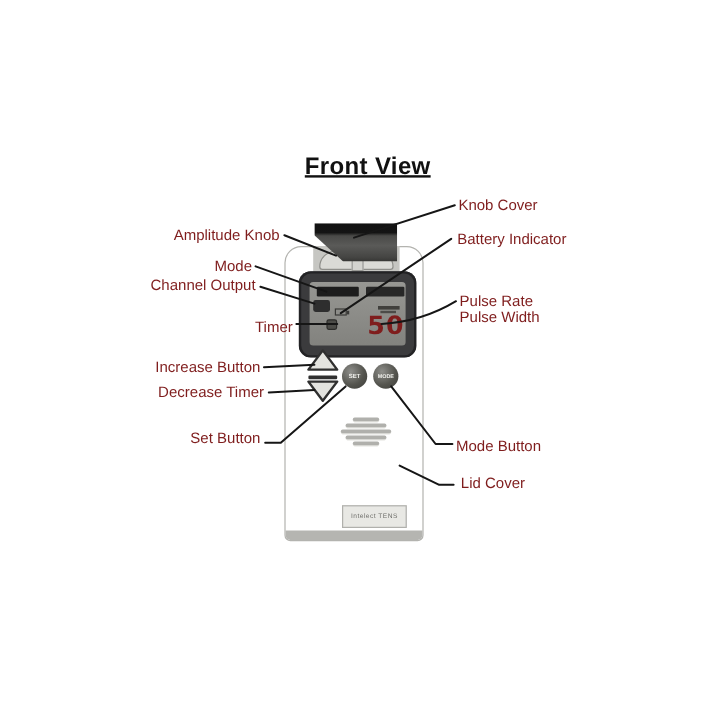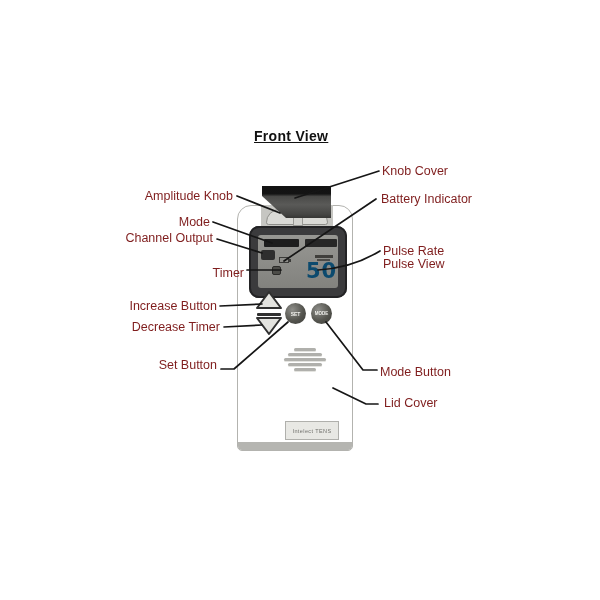--- a/index.html
+++ b/index.html
@@ -1,20 +1,20 @@
 <!DOCTYPE html>
 <html><head>
 <meta charset="utf-8">
 <style>
   html,body{margin:0;padding:0;background:#ffffff;}
   #canvas{position:relative;width:600px;height:600px;background:#ffffff;overflow:hidden;
           font-family:"Liberation Sans",sans-serif;}
   .abs{position:absolute;}
   
-  #title{left:254px;top:128px;font-size:14px;font-weight:bold;color:#111;
+  #title{left:254px;top:128px;font-size:20px;font-weight:bold;color:#111;
          text-decoration:underline;letter-spacing:.3px;z-index:4;}
   
   .lbl{font-size:12.5px;line-height:13px;color:#7f1d1d;white-space:nowrap;z-index:4;}
   .lbl.r{text-align:right;}
   #lbl-amplitude{right:367px;top:190px;}
   #lbl-mode{right:390px;top:216px;}
   #lbl-channel{right:387px;top:232px;margin-left:27px;}
   #lbl-timer{right:356px;top:259px;margin-top:8px;}
   #lbl-increase{right:383px;top:300px;}
   #lbl-decrease{right:380px;top:321px;}
@@ -47,21 +47,21 @@
   #bar-left{left:264px;top:239px;width:35px;height:8px;background:#1d1d1d;border-radius:1px;z-index:3;}
   #bar-right{left:305px;top:239px;width:32px;height:8px;background:#272727;border-radius:1px;z-index:3;}
   #mode-badge{left:261px;top:250px;width:14px;height:10px;background:#2e2e2e;border-radius:2px;z-index:3;}
   #battery-icon{left:279px;top:257px;width:10px;height:6px;border:1px solid #3a3a38;box-sizing:border-box;z-index:3;}
   #battery-nub{left:289px;top:259px;width:2px;height:3px;background:#3a3a38;z-index:3;}
   #timer-glyph{left:272px;top:266px;width:9px;height:9px;background:#4c4c48;border:1px solid #2c2c2a;
         border-radius:2px;box-sizing:border-box;z-index:3;}
   #lcd-smalltext-1{left:315px;top:255px;width:18px;height:3px;background:#403f3c;z-index:3;}
   #lcd-smalltext-2{left:317px;top:259px;width:13px;height:2px;background:#4c4b48;z-index:3;}
   #lcd-value{left:306px;top:260px;font-family:"DejaVu Sans",sans-serif;font-size:21px;line-height:23px;
-        font-weight:bold;color:#0c4a6e;letter-spacing:1px;z-index:3;}
+        font-weight:bold;color:#7f1d1d;letter-spacing:1px;z-index:3;}
   .tri-btn{width:28px;height:20px;z-index:3;}
   #btn-up{left:255px;top:290px;}
   #btn-down{left:255px;top:316px;}
   #btn-bar{left:257px;top:313px;width:24px;height:3px;background:#303030;border-radius:1px;z-index:3;}
   .round-btn{width:21px;height:21px;border-radius:50%;z-index:3;display:flex;align-items:center;
         justify-content:center;background:radial-gradient(circle at 35% 32%,#8e8e8a,#55554f 55%,#3b3b37 100%);
         color:#f0f0ec;font-weight:bold;border:none;padding:0;cursor:pointer;}
   #btn-set{left:285px;top:303px;font-size:5px;}
   #btn-mode{left:311px;top:303px;font-size:4.5px;}
   #speaker{left:283px;top:348px;width:44px;height:27px;display:flex;flex-direction:column;
@@ -146,18 +146,18 @@
   <div id="lbl-channel" class="abs lbl r">Channel Output</div>
   <div id="lbl-timer" class="abs lbl r">Timer</div>
   <div id="lbl-increase" class="abs lbl r">Increase Button</div>
   <div id="lbl-decrease" class="abs lbl r">Decrease Timer</div>
   <div id="lbl-setbtn" class="abs lbl r">Set Button</div>
 
   <div id="lbl-knobcover" class="abs lbl">Knob Cover</div>
   <div id="lbl-battery" class="abs lbl">Battery Indicator</div>
   <div id="lbl-pulse" class="abs lbl">
     <div>Pulse Rate</div>
-    <div>Pulse View</div>
+    <div>Pulse Width</div>
   </div>
   <div id="lbl-modebtn" class="abs lbl">Mode Button</div>
   <div id="lbl-lidcover" class="abs lbl">Lid Cover</div>
 
 </div>
 
 </body></html>

